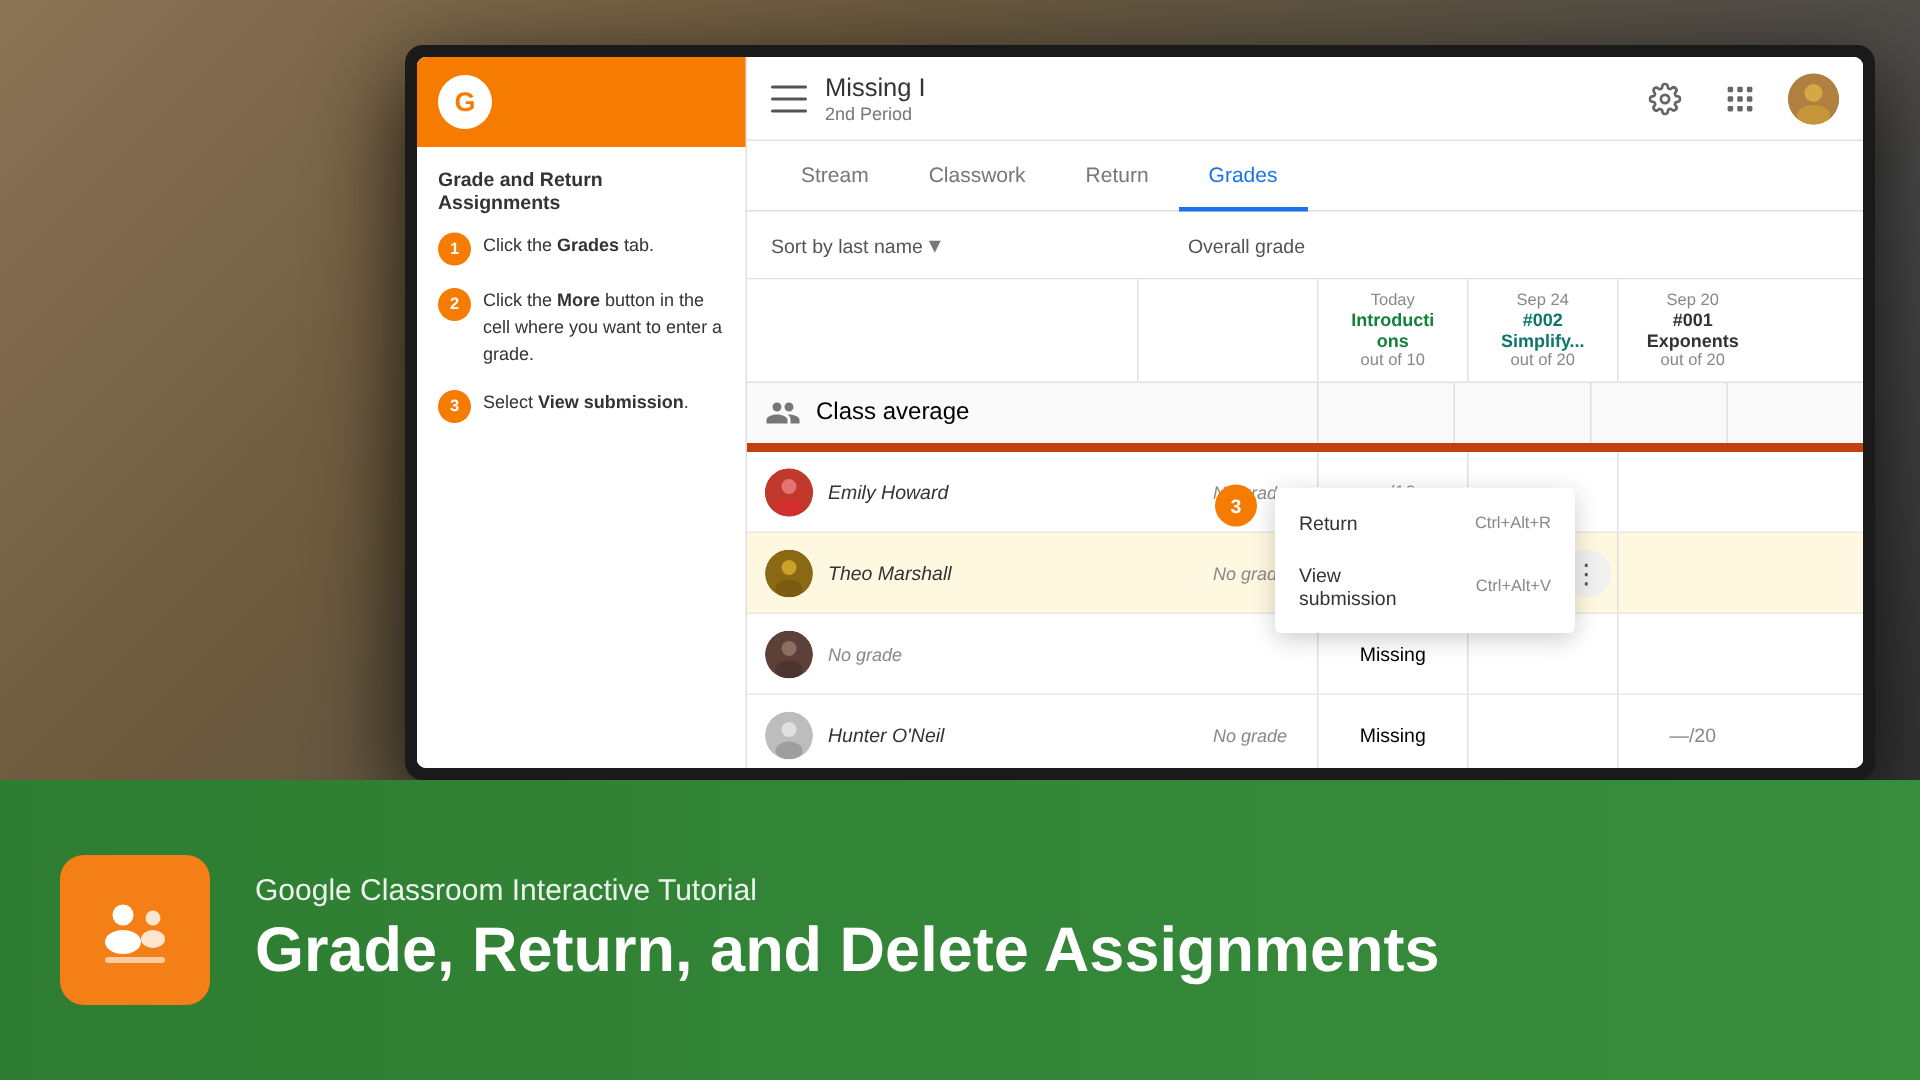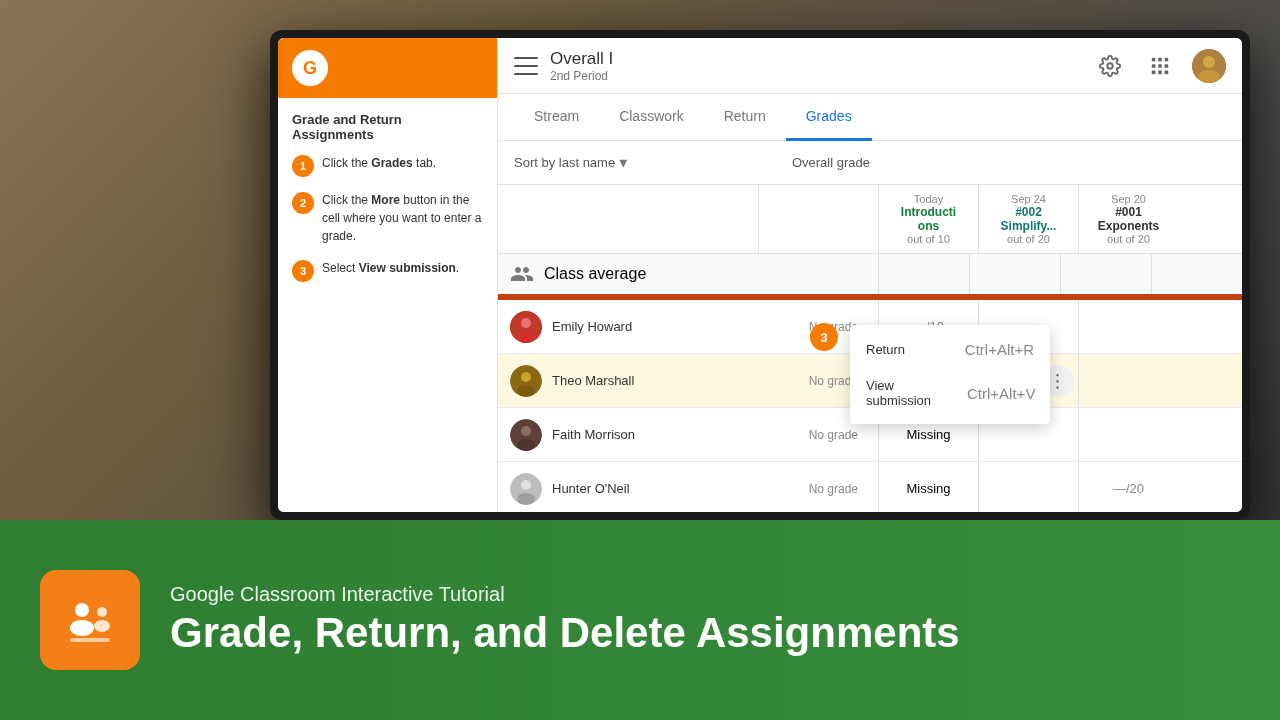--- a/index.html
+++ b/index.html
@@ -253,20 +253,21 @@
       min-height: 54px;
     }
 
     .student-info {
       width: 380px;
       flex-shrink: 0;
       display: flex;
       align-items: center;
       padding: 8px 12px;
       gap: 10px;
+      font-style: italic;
     }
 
     .student-avatar {
       width: 32px;
       height: 32px;
       border-radius: 50%;
       flex-shrink: 0;
       overflow: hidden;
       display: flex;
       align-items: center;
@@ -324,21 +325,21 @@
       display: flex;
       justify-content: space-between;
       align-items: center;
       padding: 10px 16px;
       font-size: 13px;
       color: #333;
       cursor: pointer;
     }
 
     .context-shortcut {
-      font-size: 15px;
+      font-size: 11px;
       color: #888;
       margin-left: 36px;
     }
 
     
     .three-dots {
       width: 32px;
       height: 32px;
       border-radius: 50%;
       background: #f0f0f0;
@@ -492,21 +493,21 @@
 
     <div class="main-content">
 
       <div class="top-bar">
         <div class="hamburger-icon">
           <span></span>
             <span></span>
             <span></span>
         </div>
         <div class="class-info">
-          <div class="class-name">Overall I</div>
+          <div class="class-name">Missing I</div>
           <div class="class-period">2nd Period</div>
         </div>
         <div class="top-bar-actions">
           <div class="icon-btn gear-icon">
             <svg viewBox="0 0 24 24" fill="none" stroke="#666" stroke-width="2">
               <circle cx="12" cy="12" r="3"></circle>
               <path d="M19.4 15a1.65 1.65 0 0 0 .33 1.82l.06.06a2 2 0 0 1-2.83 2.83l-.06-.06a1.65 1.65 0 0 0-1.82-.33 1.65 1.65 0 0 0-1 1.51V21a2 2 0 0 1-4 0v-.09A1.65 1.65 0 0 0 9 19.4a1.65 1.65 0 0 0-1.82.33l-.06.06a2 2 0 0 1-2.83-2.83l.06-.06A1.65 1.65 0 0 0 4.68 15a1.65 1.65 0 0 0-1.51-1H3a2 2 0 0 1 0-4h.09A1.65 1.65 0 0 0 4.6 9a1.65 1.65 0 0 0-.33-1.82l-.06-.06a2 2 0 0 1 2.83-2.83l.06.06A1.65 1.65 0 0 0 9 4.68a1.65 1.65 0 0 0 1-1.51V3a2 2 0 0 1 4 0v.09a1.65 1.65 0 0 0 1 1.51 1.65 1.65 0 0 0 1.82-.33l.06-.06a2 2 0 0 1 2.83 2.83l-.06.06A1.65 1.65 0 0 0 19.4 9a1.65 1.65 0 0 0 1.51 1H21a2 2 0 0 1 0 4h-.09a1.65 1.65 0 0 0-1.51 1z"></path>
             </svg>
           </div>
           <div class="icon-btn grid-icon">
@@ -637,21 +638,20 @@
 
         <div class="data-row">
           <div class="student-info">
             <div class="student-avatar">
               <svg width="32" height="32" viewBox="0 0 32 32">
                 <circle cx="16" cy="16" r="16" fill="#5d4037"></circle>
                 <circle cx="16" cy="12" r="5" fill="#8d6e63"></circle>
                 <ellipse cx="16" cy="26" rx="9" ry="6" fill="#4e342e"></ellipse>
               </svg>
             </div>
-            <div class="student-name">Faith Morrison</div>
             <div class="student-grade">No grade</div>
           </div>
           <div class="grade-cell grade-missing">Missing</div>
           <div class="grade-cell"></div>
           <div class="grade-cell"></div>
         </div>
 
         <div class="data-row">
           <div class="student-info">
             <div class="student-avatar">

